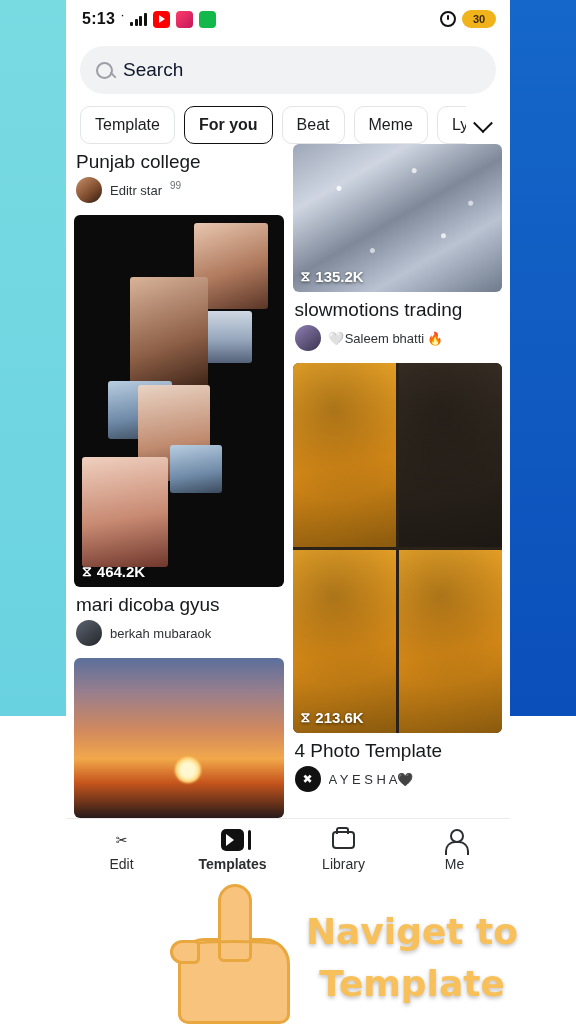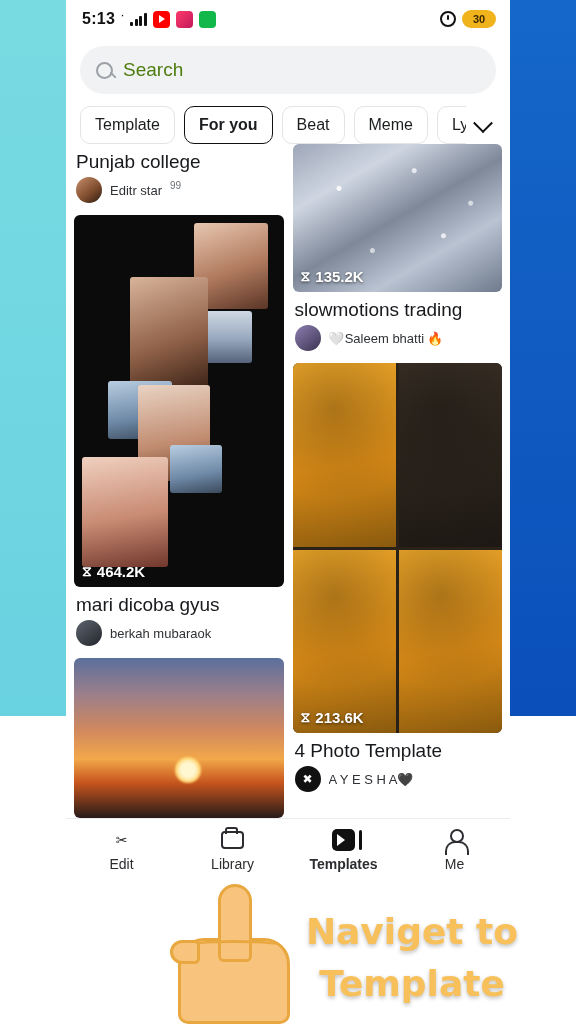--- a/index.html
+++ b/index.html
@@ -75,21 +75,21 @@
     display: flex; align-items: center; gap: 10px; padding: 0 16px;
   }
   .search .mag {
     width: 17px; height: 17px; border: 2.2px solid #9aa0a6; border-radius: 50%;
     position: relative; flex: none;
   }
   .search .mag:after {
     content:""; position:absolute; width: 8px; height: 2.2px; background:#9aa0a6;
     transform: rotate(45deg); right:-6px; bottom:0px; border-radius:2px;
   }
-  .search .ph { color: #4d7c0f; font-size: 19px; }
+  .search .ph { color: #0f172a; font-size: 19px; }
 
   
   .tabs-row {
     display: flex; align-items: center; gap: 9px;
     padding: 2px 8px 10px 14px; position: relative;
   }
   .chip {
     border: 1.6px solid #e2e4e8; border-radius: 10px;
     padding: 9px 14px; font-size: 16px; color: #1b1d1f; background: #fff;
     white-space: nowrap;
@@ -364,31 +364,31 @@
           </div>
         </div>
       </div>
     </div>
 
     <div class="bottomnav">
       <div class="navitem">
         <span class="gl">✂</span>
         <span>Edit</span>
       </div>
+      <div class="navitem active">
+        <span class="gl">
+            <span class="tmpl"></span>
+          </span>
+        <span>Templates</span>
+      </div>
       <div class="navitem">
         <span class="gl">
             <span class="folder"></span>
           </span>
         <span>Library</span>
-      </div>
-      <div class="navitem active">
-        <span class="gl">
-            <span class="tmpl"></span>
-          </span>
-        <span>Templates</span>
       </div>
       <div class="navitem">
         <span class="gl">
             <span class="person"></span>
           </span>
         <span>Me</span>
       </div>
     </div>
   </div>
 

